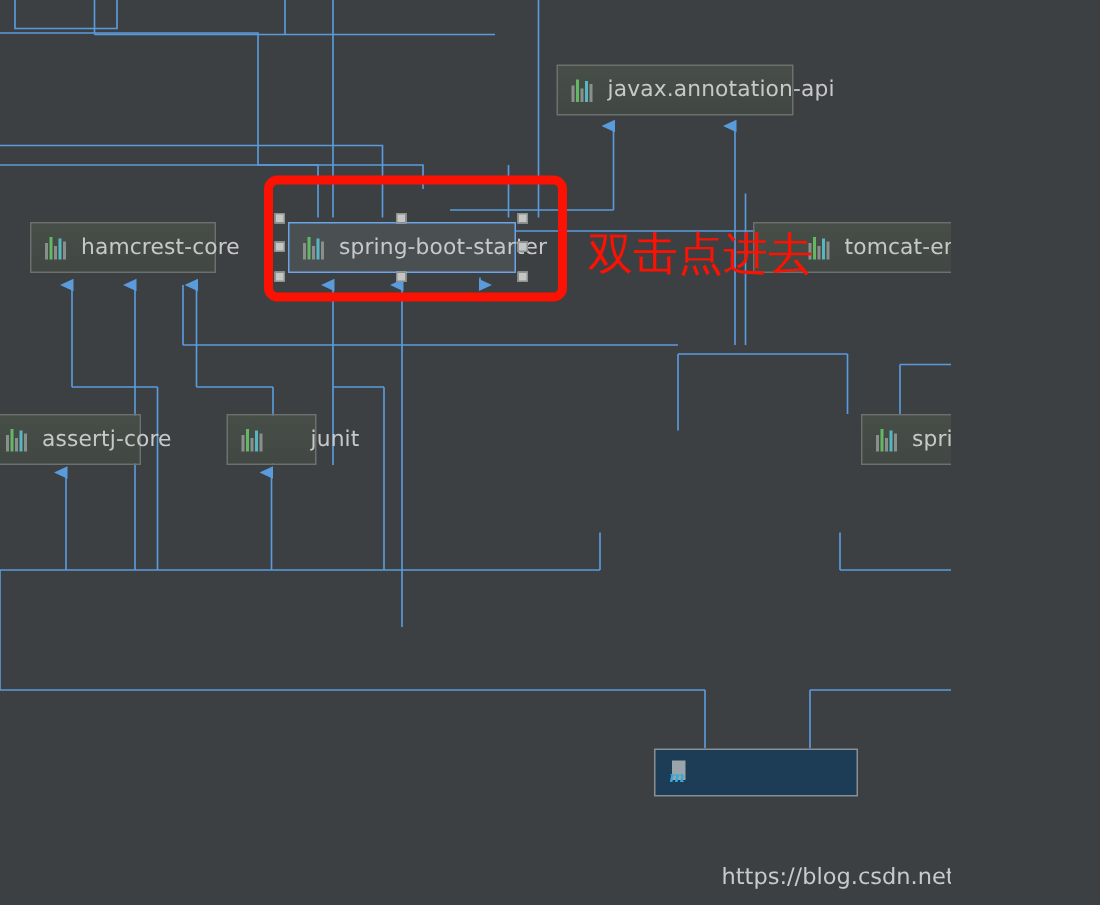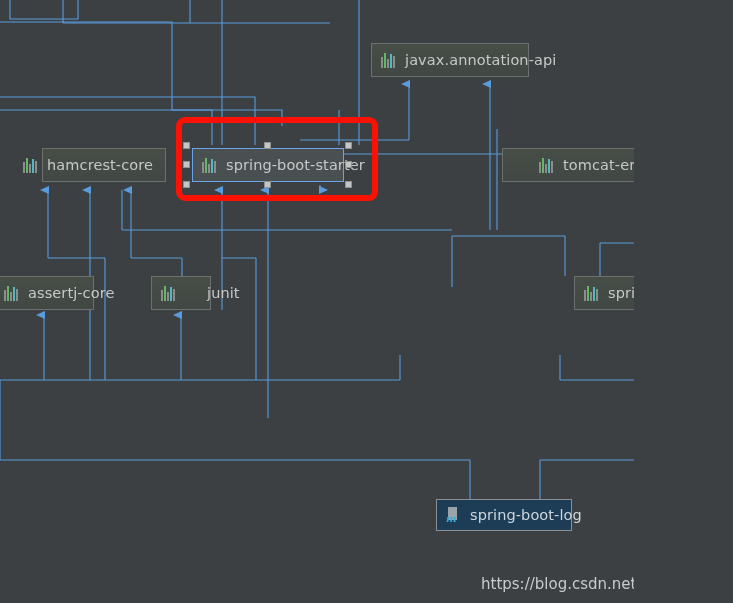--- a/index.html
+++ b/index.html
@@ -188,21 +188,21 @@
       <div class="node lib" style="left: 371px; top: 43px; width: 158px; height: 34px;">
         <span class="barsicon">
           <i></i>
           <i></i>
           <i></i>
           <i></i>
           <i></i>
         </span>
         <span class="label">javax.annotation-api</span>
       </div>
-      <div class="node lib" style="left: 42px; top: 148px; width: 124px; height: 34px; justify-content: flex-end;">
+      <div class="node lib" style="left: 20px; top: 148px; width: 124px; height: 34px;">
         <span class="barsicon">
           <i></i>
           <i></i>
           <i></i>
           <i></i>
           <i></i>
         </span>
         <span class="label">hamcrest-core</span>
       </div>
       <div class="node lib selected" style="left: 192px; top: 148px; width: 152px; height: 34px;">
@@ -263,33 +263,33 @@
           <i></i>
           <i></i>
         </span>
         <span class="label">spring-boot-starter-te</span>
       </div>
       <div class="node module" style="left: 436px; top: 499px; width: 136px; height: 32px;">
         <span class="modicon">
           <span class="sheet"></span>
           <span class="m">m</span>
         </span>
-        <span class="label">spring-boot-log</span>
       </div>
     </div>
 
   <div id="handles-layer">
       <span class="handle" style="left: 183px; top: 142px;"></span>
       <span class="handle" style="left: 264px; top: 142px;"></span>
       <span class="handle" style="left: 345px; top: 142px;"></span>
       <span class="handle" style="left: 183px; top: 161px;"></span>
       <span class="handle" style="left: 345px; top: 161px;"></span>
       <span class="handle" style="left: 183px; top: 181px;"></span>
       <span class="handle" style="left: 264px; top: 181px;"></span>
       <span class="handle" style="left: 345px; top: 181px;"></span>
     </div>
 
   <div id="redbox" style="left: 176px; top: 117px; width: 202px; height: 84px;"></div>
 
+  <div id="annotation" style="left: 392px; top: 155px; color: rgb(251, 18, 2);">双击点进去</div>
 
   <div id="watermark" style="left: 481px; top: 575px;">https://blog.csdn.net/qq_36291682</div>
 
 </div>
 
 </body></html>

